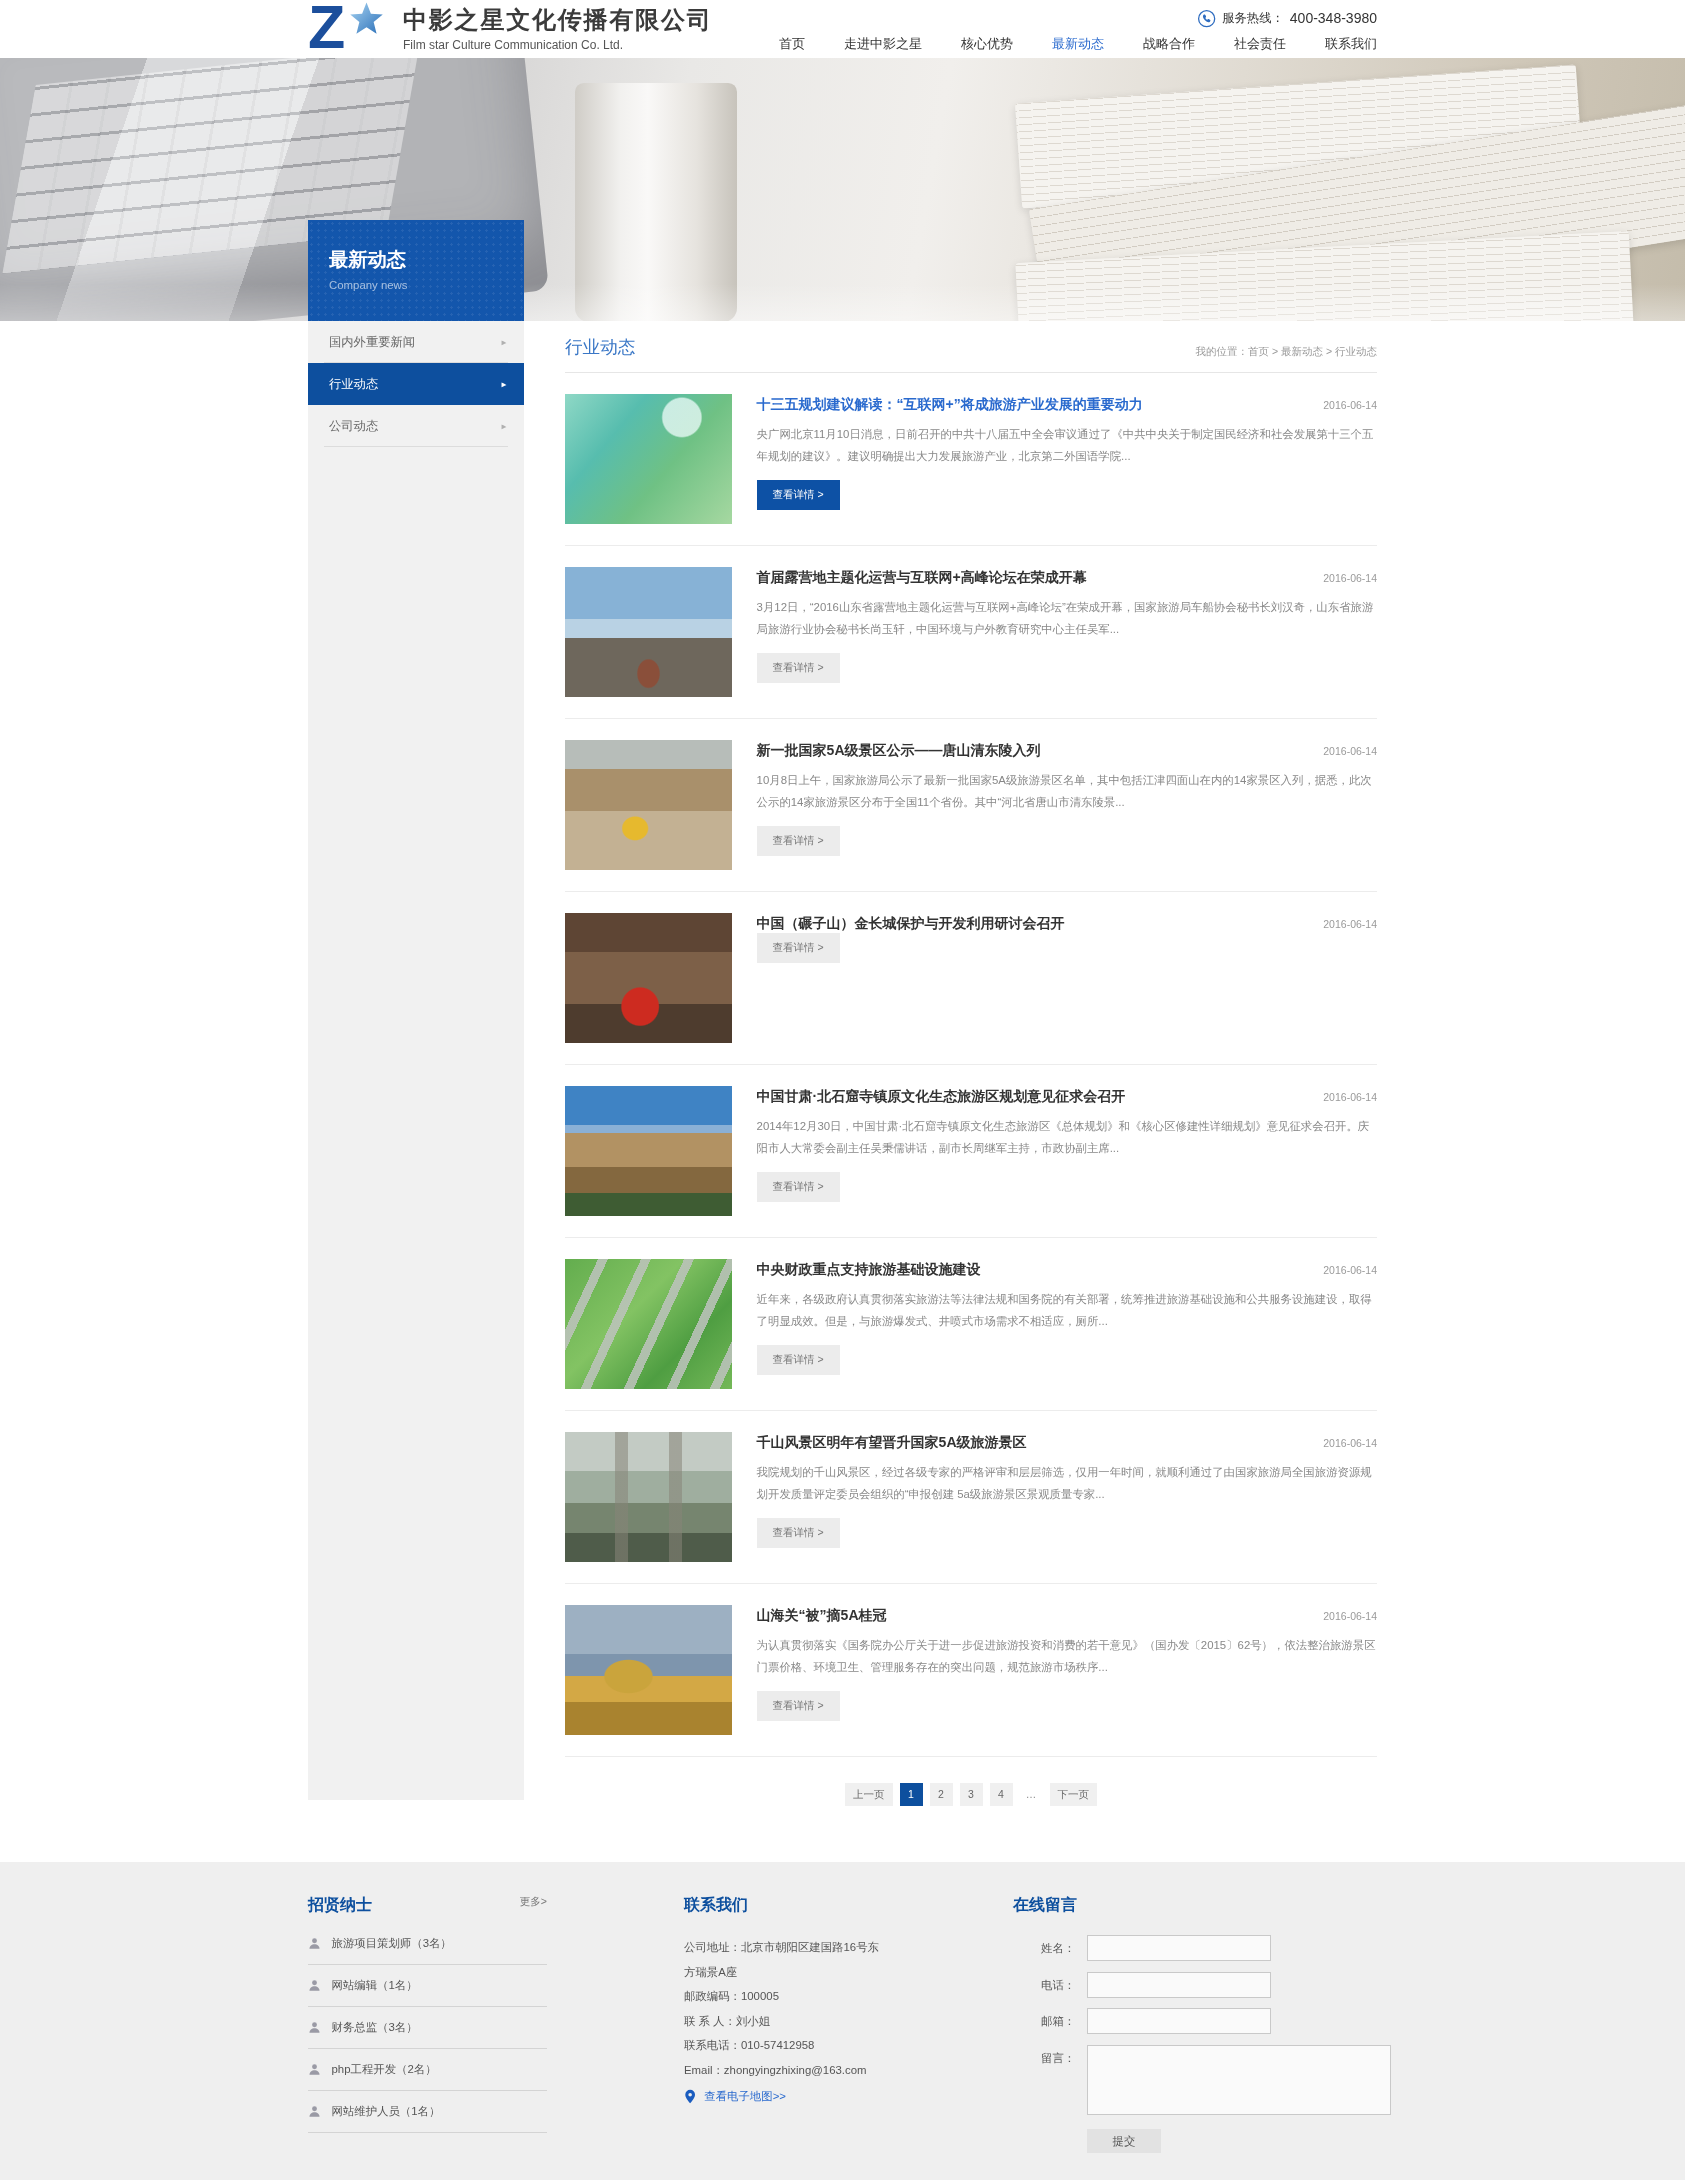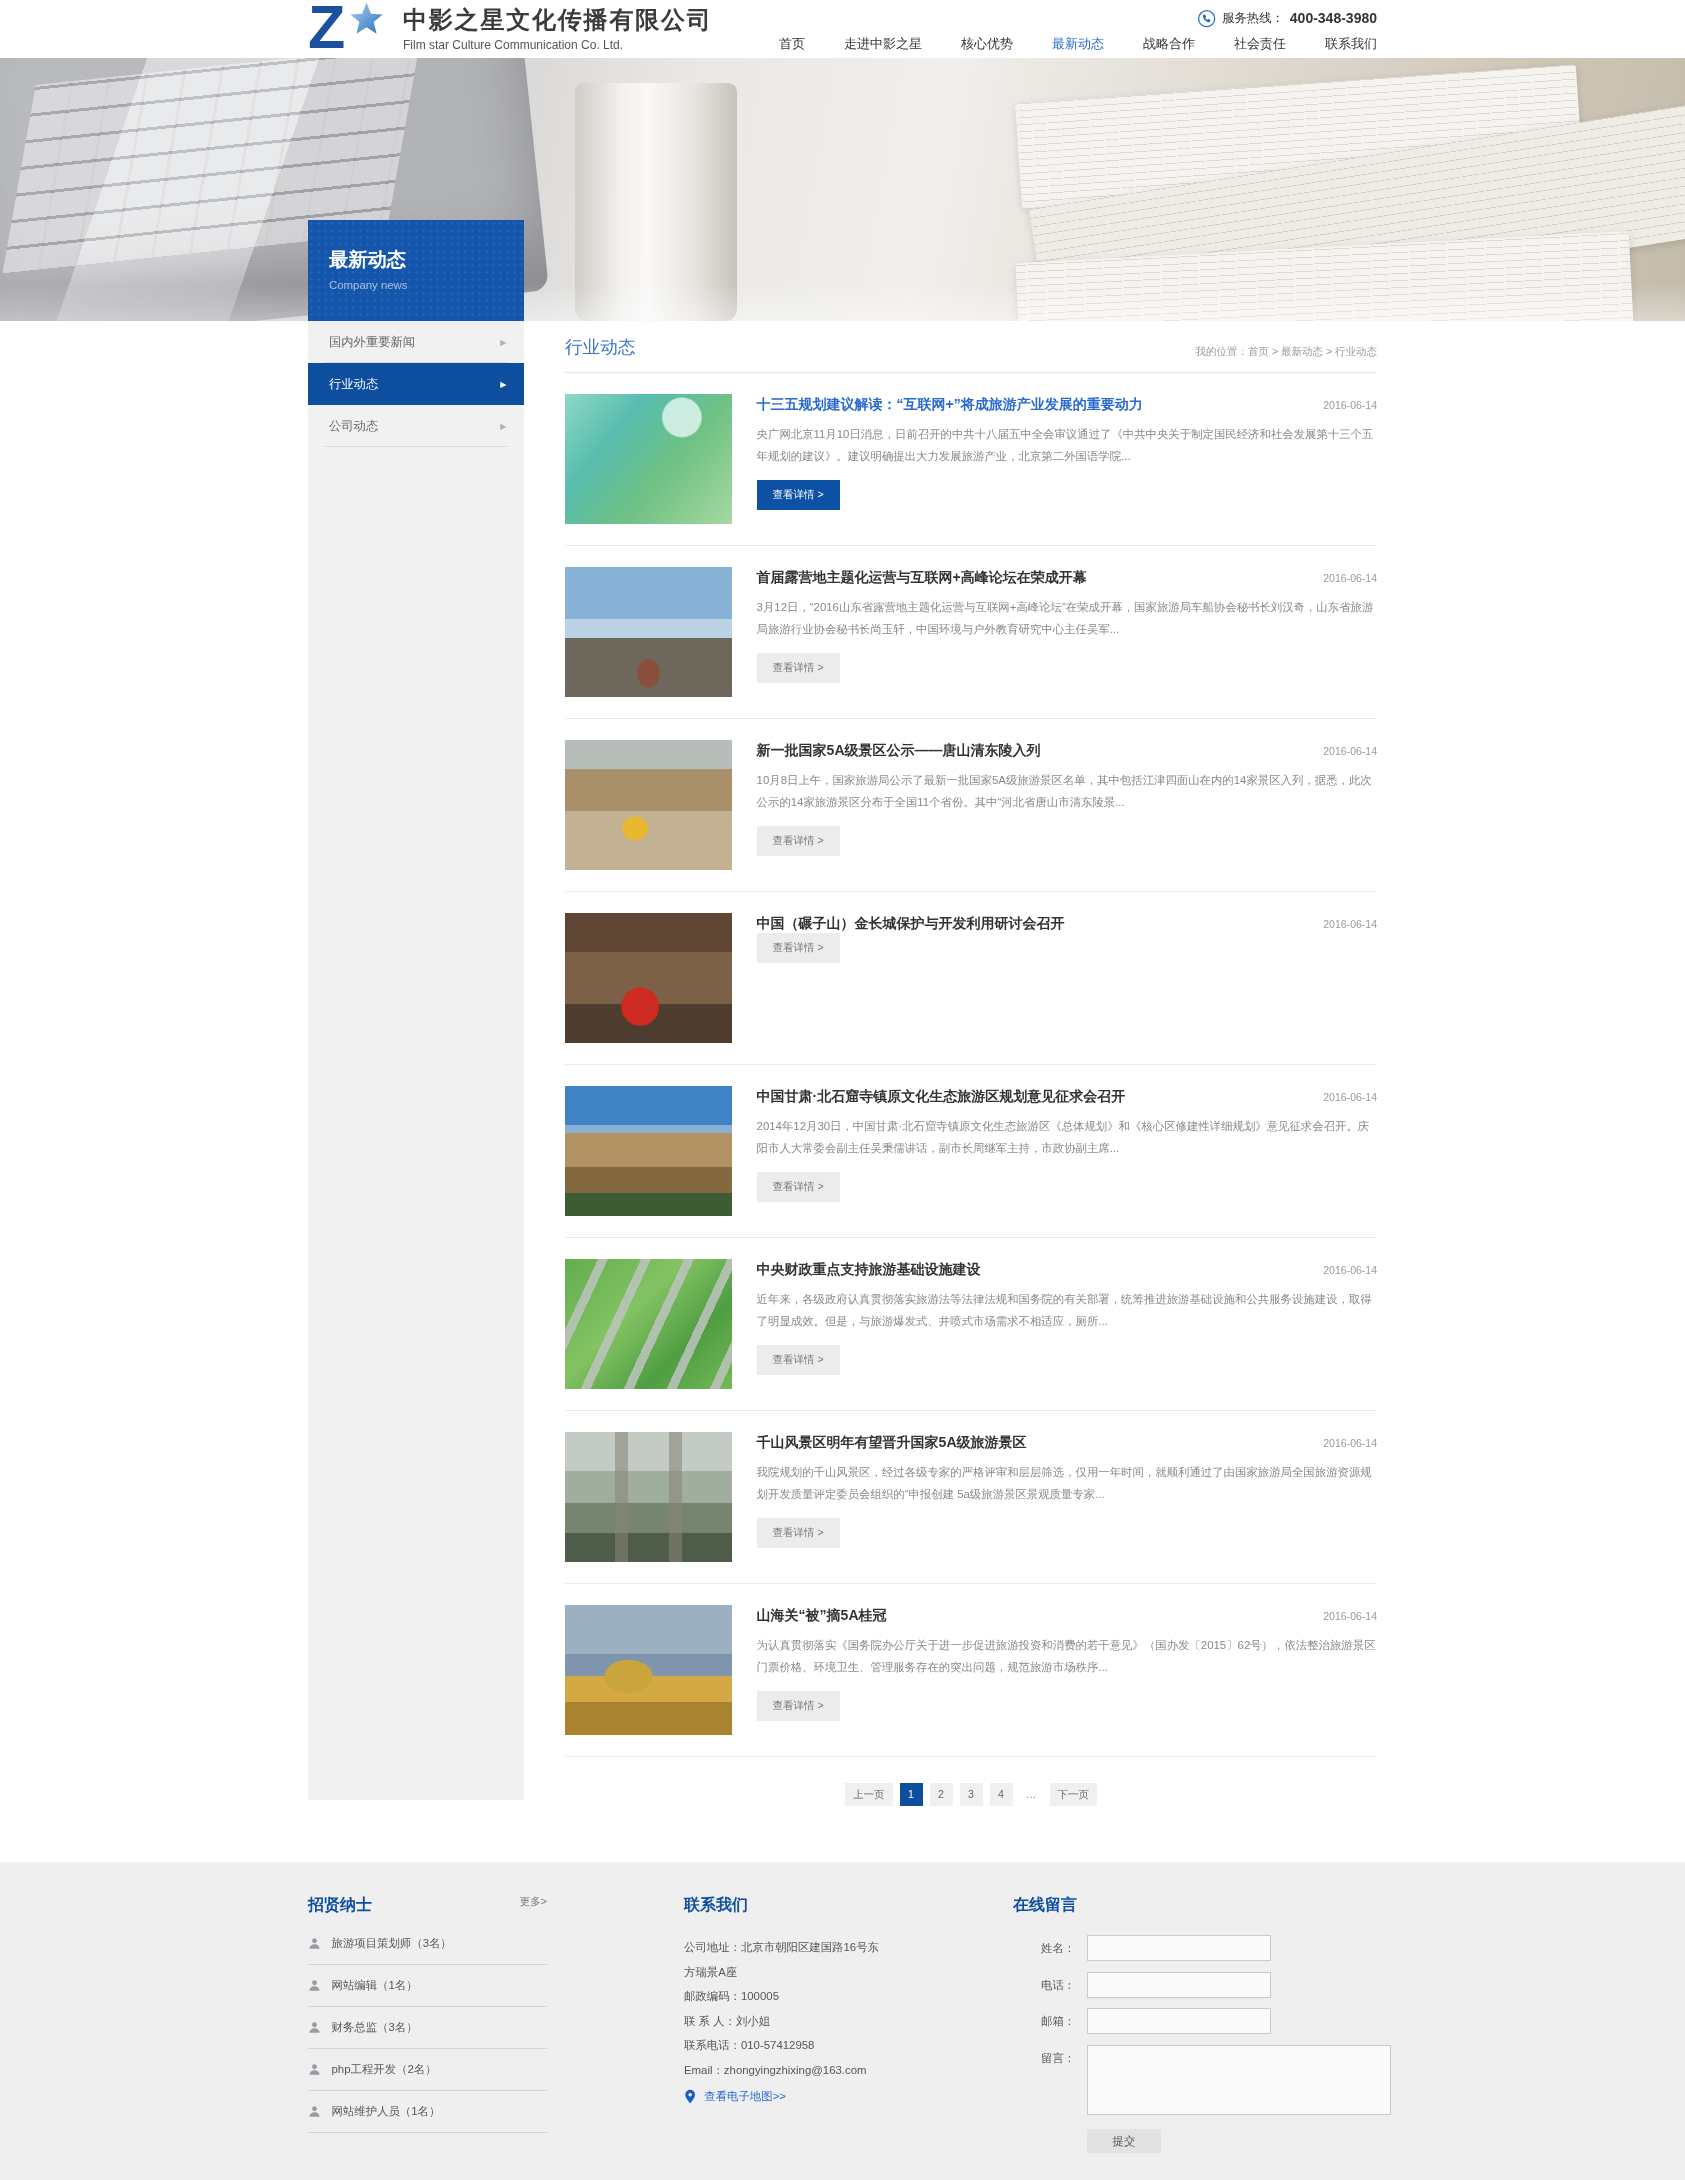--- a/index.html
+++ b/index.html
@@ -15,21 +15,21 @@
   .header { background:#fff; height:58px; }
   .hdr-row { display:flex; justify-content:space-between; align-items:center; height:58px; }
   .logo { display:flex; align-items:center; gap:14px; }
   .logo-mark { position:relative; width:81px; height:51px; flex:none; }
   .logo-z { font-size:61px; font-weight:bold; color:#1c4f9c; line-height:47px; letter-spacing:-3.5px; }
   .logo-star { position:absolute; left:39px; top:-3.5px; width:39px; height:39px; }
   .logo-cn { font-size:24px; font-weight:bold; color:#3b3b3b; letter-spacing:1.8px; line-height:1.2; }
   .logo-en { font-size:12px; color:#555; margin-top:2.6px; }
   .hdr-right { display:flex; flex-direction:column; align-items:flex-end; gap:7px; padding-top:7px; }
   .hotline { display:flex; align-items:center; gap:6.1px; font-size:12.3px; color:#333; }
-  .hotline-num { font-weight:bold; font-size:14px; }
+  .hotline-num { font-weight:normal; font-size:14px; }
   .phone-ico { width:19.3px; height:19.3px; }
   .nav { display:flex; gap:39px; font-size:13px; color:#333; }
   .nav a { padding-bottom:3.5px; }
   .nav .nav-active { color:#2a6ace; }
 
   
   .bn { position:relative; height:263px; overflow:hidden;
     background:linear-gradient(100deg,#9fa0a2 0%,#c6c5c6 18%,#e9e8e6 40%,#f1efec 55%,#e0dbd2 72%,#cfc7b8 88%,#c4bcab 100%); }
   .bn-laptop { position:absolute; left:-44px; top:-35px; width:579px; height:298px;
     background:linear-gradient(115deg,#b9babd 0 30%,#d8d9db 30% 55%,#b2b3b6 55%);
@@ -49,21 +49,21 @@
   .bn-fade { position:absolute; left:0; right:0; bottom:0; height:37px;
     background:linear-gradient(180deg,transparent,rgba(255,255,255,.4)); }
 
   
   .main { background:#fff; }
   .sidebar { position:absolute; left:0; top:-101px; width:216px; }
   .side-head { height:101px; background:#1356ac; padding:26px 0 0 21px;
     background-image:radial-gradient(rgba(255,255,255,.08) 1.1px, transparent 1.1px); background-size:7px 7px; }
   .side-title { font-size:19.3px; font-weight:bold; color:#fff; }
   .side-sub { font-size:11.4px; color:rgba(255,255,255,.62); margin-top:6.1px; }
-  .side-menu { background:#f1f1f1; min-height:1479px; }
+  .side-menu { background:#f1f1f1; min-height:1479px;font-family:Liberation Mono, monospace; }
   .side-item { display:flex; justify-content:space-between; align-items:center; height:42px;
     padding:0 17.6px 0 21px; font-size:12.3px; color:#666; position:relative; }
   .side-item:not(.side-active)::after { content:""; position:absolute; left:16px; right:16px; bottom:0; height:0.9px; background:#dcdcdc; }
   .side-active { background:#0d4f9e; color:#fff; }
   .side-arrow { font-size:8px; color:#b0b0b0; }
   .side-active .side-arrow { color:#fff; }
 
   .content { margin-left:257px; padding-top:5.3px; }
   .content-head { display:flex; justify-content:space-between; align-items:flex-end; padding:8.8px 0 13px; border-bottom:0.9px solid #e6e6e6; }
   .section-title { font-size:17.6px; color:#3a77c6; font-weight:normal; margin:0; }

